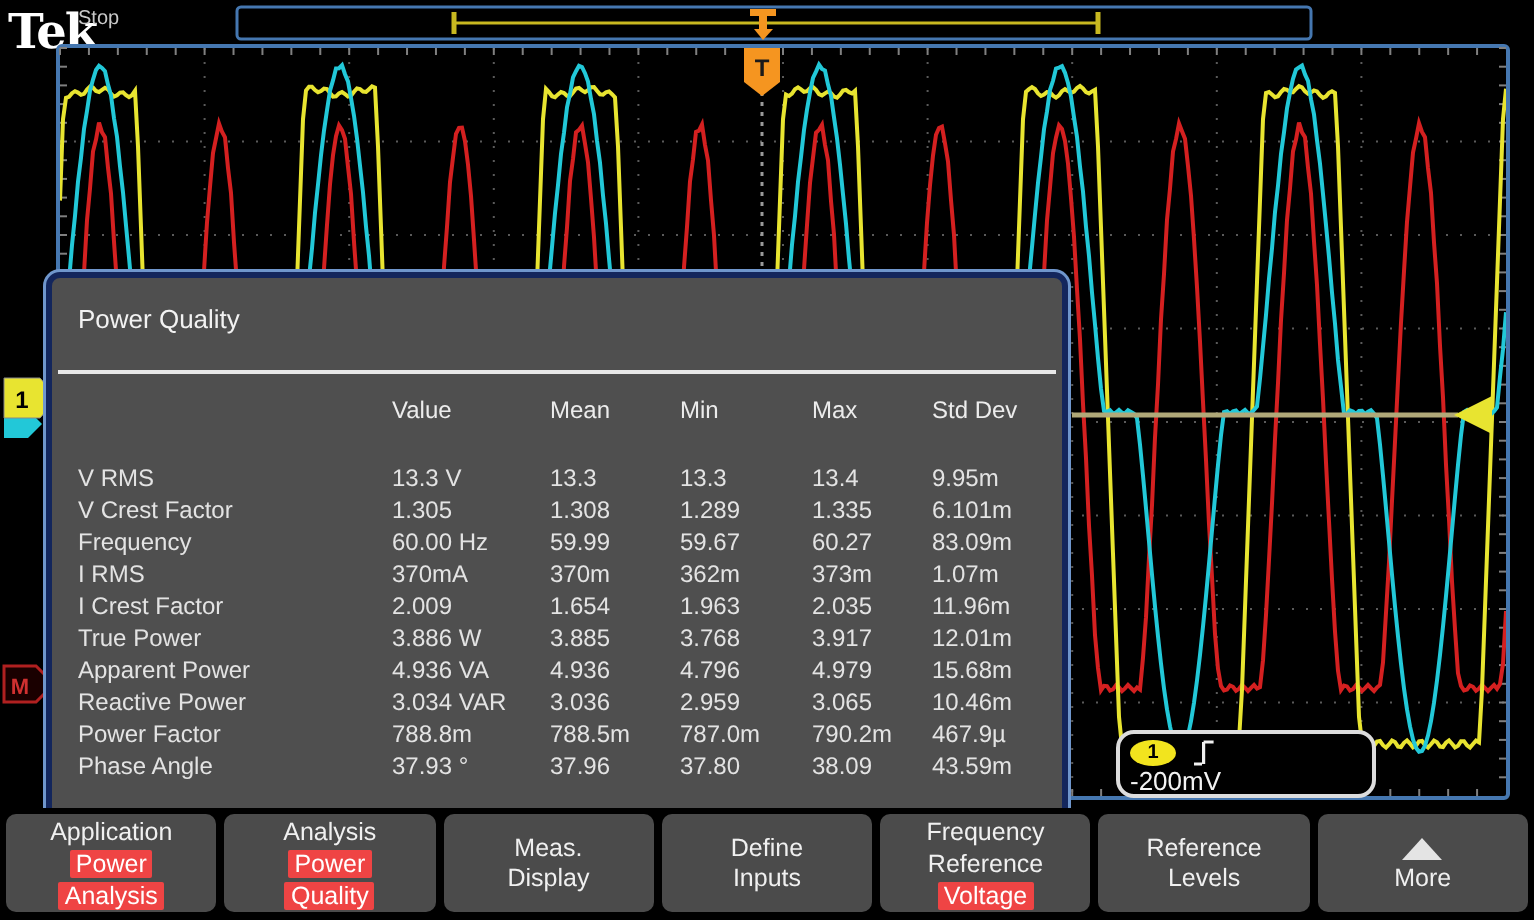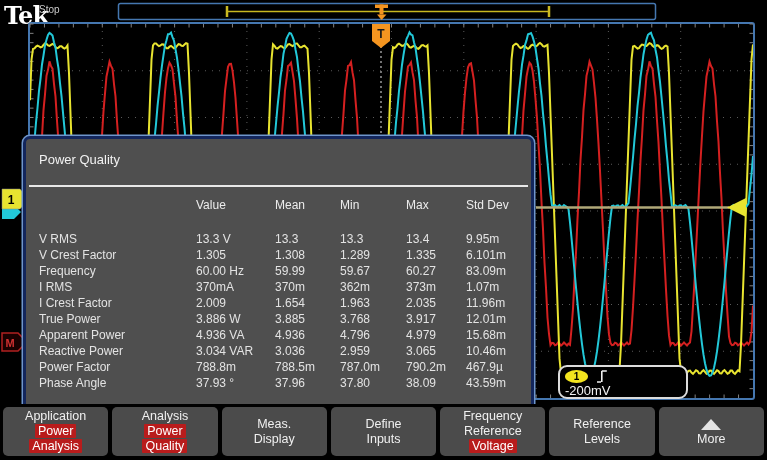--- a/index.html
+++ b/index.html
@@ -26,23 +26,23 @@
             border:2px solid #dcdcdc;border-radius:9px;padding:2px 0 0 5px;box-sizing:border-box;}
   #trig-line1{display:flex;align-items:center;gap:8px;height:14px;}
   #ch1-badge{display:inline-block;width:23px;height:13px;background:#f2e41e;border-radius:50%;
              color:#000;font-size:10px;font-weight:bold;text-align:center;line-height:13px;}
   #trig-level{color:#f2f2f2;font-size:13px;line-height:15px;}
   
   #menu{position:absolute;left:0;top:404px;width:767px;height:56px;background:#000;
         display:flex;gap:4px;padding:3px 3px 0 3px;box-sizing:border-box;}
   .menu-btn{flex:1 1 0;background:#4b4b4b;border-radius:5px;height:49px;color:#f0f0f0;
             font-size:12.5px;text-align:center;display:flex;flex-direction:column;
-            align-items:center;padding-top:2px;box-sizing:border-box;line-height:15px;cursor:pointer;}
+            align-items:center;padding-top:2px;box-sizing:border-box;line-height:15px;cursor:pointer;justify-content:space-between;}
   .menu-btn.center{justify-content:center;padding-top:0;}
-  .menu-btn .hl{background:#b91c1c;color:#fff;padding:0 3px;border-radius:1px;}
+  .menu-btn .hl{background:#ef4444;color:#fff;padding:0 3px;border-radius:1px;}
   .more-tri{width:0;height:0;border-left:10px solid transparent;border-right:10px solid transparent;
             border-bottom:11px solid #e4e4e4;margin:2px auto 2px;}
 </style>
 </head>
 <body>
 
 <div id="screen">
 
   <span id="tek-logo">Tek</span>
   <span id="acq-status">Stop</span>

